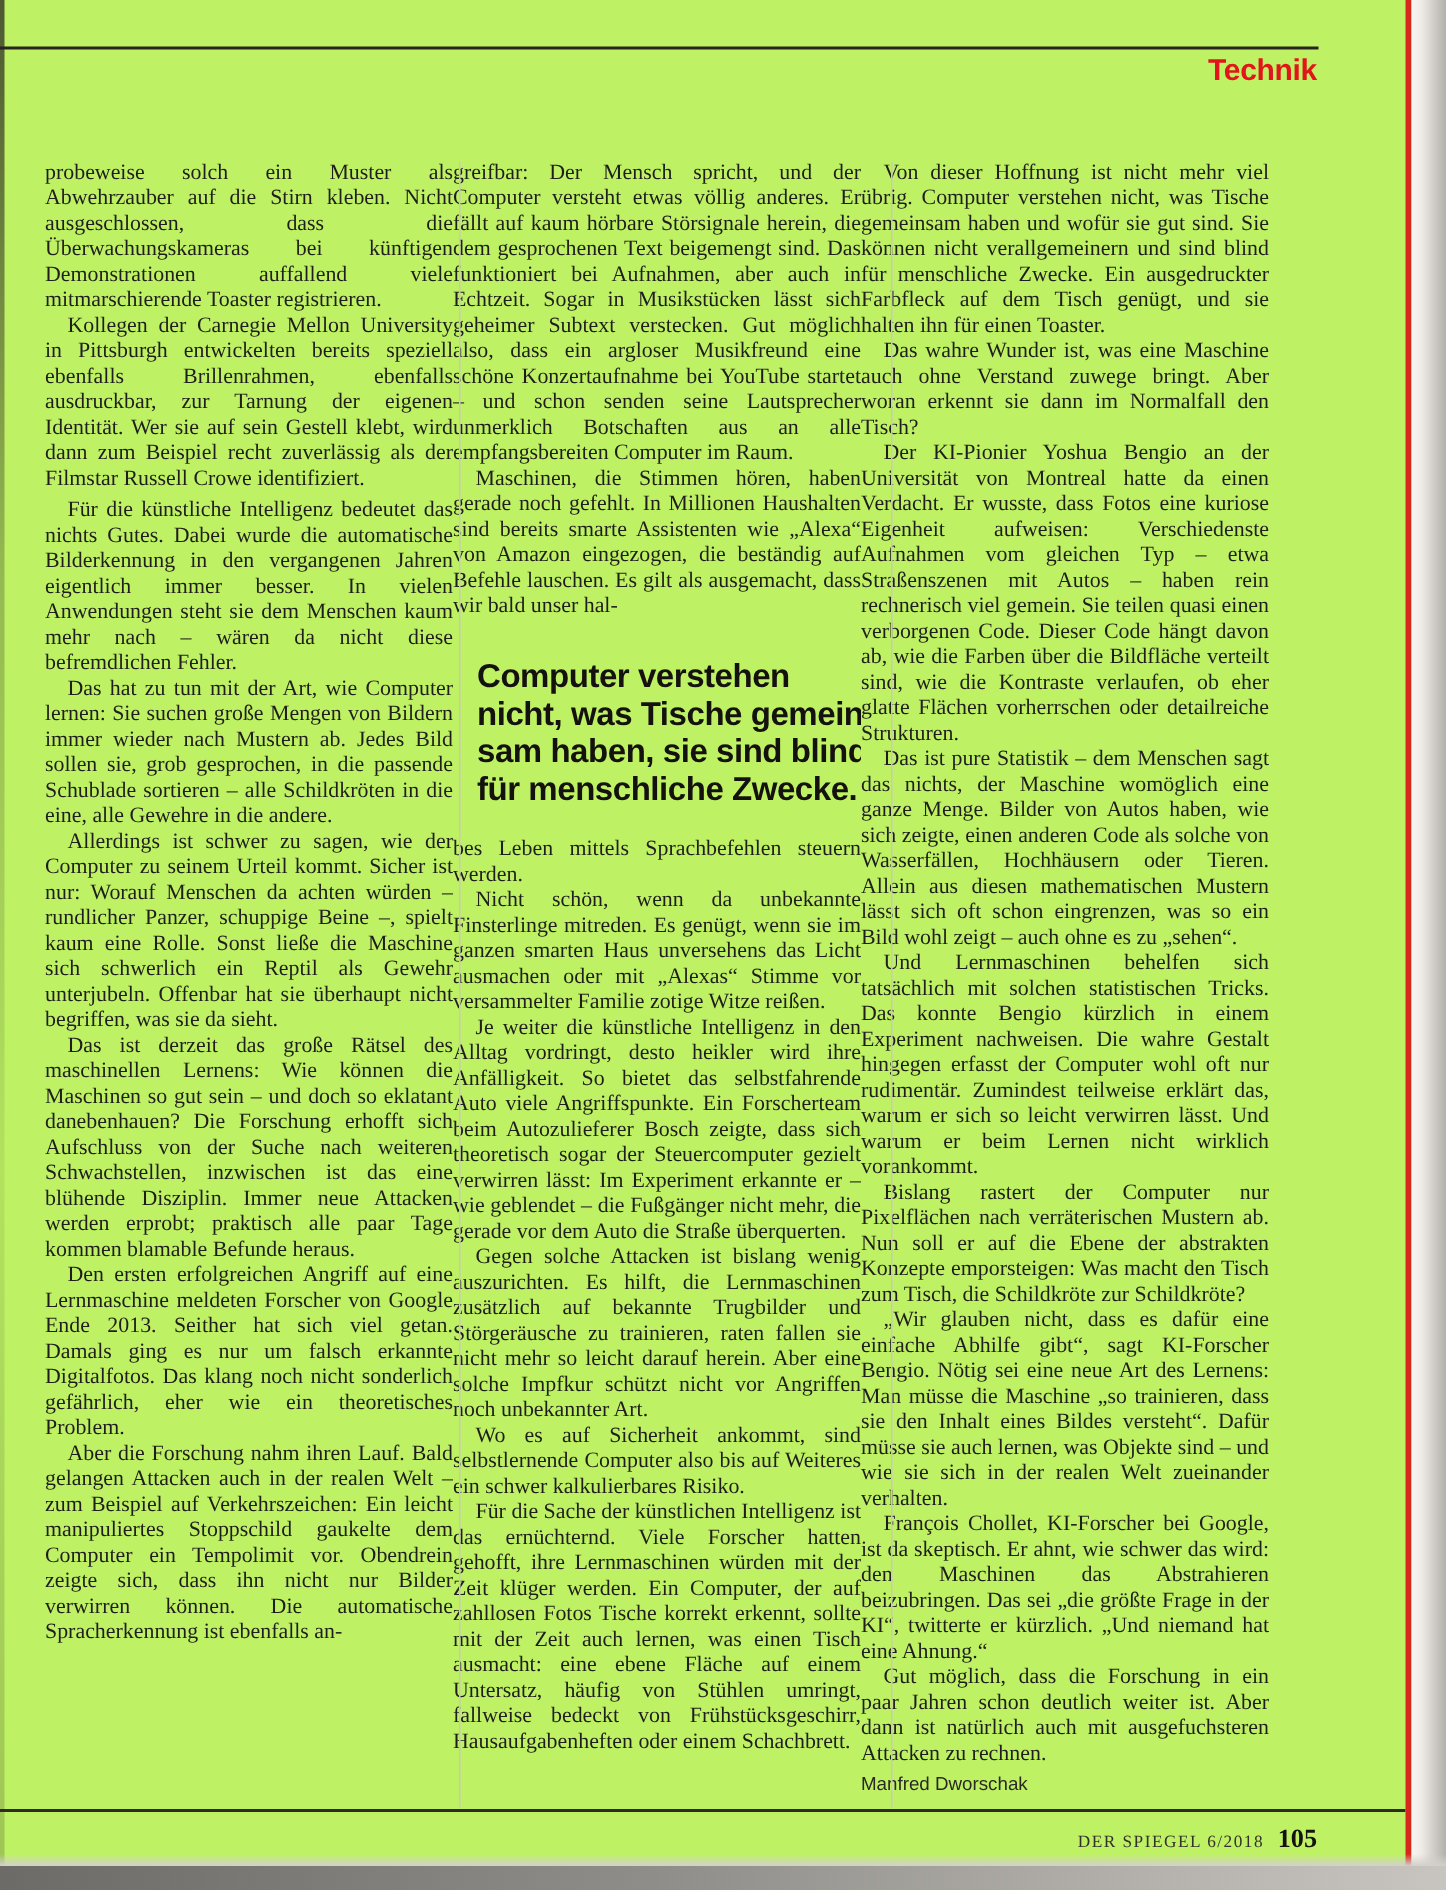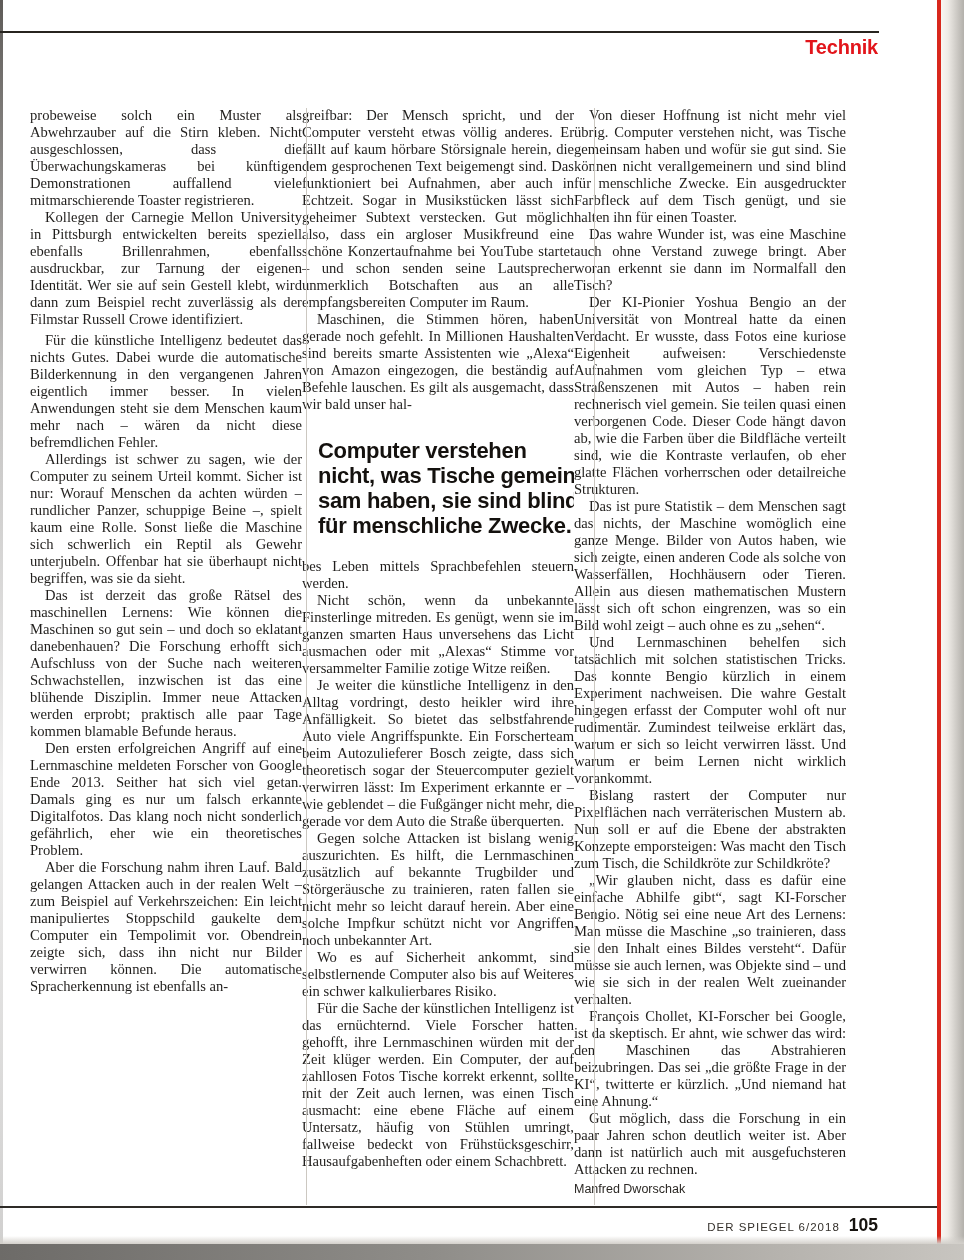--- a/index.html
+++ b/index.html
@@ -1,16 +1,16 @@
 <!DOCTYPE html>
 <html lang="de"><head>
 <meta charset="utf-8">
 <style>
   html,body{margin:0;padding:0;background:#9a9894;}
-  .page{position:relative;width:964px;height:1260px;background:#ffffff;overflow:hidden;
+  .page{position:relative;width:964px;height:1260px;background:#bef264;overflow:hidden;
         font-family:"Liberation Serif","DejaVu Serif",serif;color:#201e1c;}
   
   .top-rule{position:absolute;left:0;top:31px;width:879px;height:2px;background:#27241f;}
   .section-label{position:absolute;top:36px;right:86px;font-family:"Liberation Sans","DejaVu Sans",sans-serif;
         font-weight:bold;font-size:20px;letter-spacing:-0.2px;}
   
   .columns{position:absolute;left:30px;top:107px;width:848px;height:1100px;display:flex;gap:0;}
   .col{width:272px;height:100%;overflow:hidden;}
   .col p{margin:0;text-align:justify;font-size:14.6px;line-height:17px;hyphens:auto;-webkit-hyphens:auto;}
   .col p.indent{text-indent:15px;}
@@ -20,21 +20,21 @@
   .divider.d2{left:594px;}
   
   .pull-quote{margin:25px 0 20px 16px;font-family:"Liberation Sans","DejaVu Sans",sans-serif;
         font-weight:bold;font-size:22px;line-height:25px;letter-spacing:-0.3px;color:#14110e;}
   .pq-line{white-space:nowrap;}
   
   .byline{margin-top:4px;text-align:left;font-family:"Liberation Sans","DejaVu Sans",sans-serif;
         font-size:12.5px;color:#2b2824;}
   .footer-rule{position:absolute;left:0;top:1206px;width:937px;height:2px;background:#2e2b27;}
   .footer{position:absolute;top:1215px;right:86px;display:flex;align-items:baseline;gap:9px;
-        font-family:Liberation Sans, sans-serif;}
+        font-family:Liberation Serif, serif;}
   .credit{font-size:11.5px;letter-spacing:1px;color:#34302b;}
   .pagenum{font-size:17.5px;font-weight:bold;color:#16130f;}
   
   .red-edge{position:absolute;left:937px;top:0;width:4px;height:1248px;background:#d8281c;}
   .right-edge{position:absolute;left:941px;top:0;width:23px;height:1260px;
         background:linear-gradient(90deg,#f8f6f2 0%,#eeebe6 30%,#cac7c2 72%,#b3b0ab 100%);}
   .bottom-fade{position:absolute;left:0;top:1236px;width:964px;height:8px;
         background:linear-gradient(180deg,rgba(205,202,197,0),#d3d0cb);}
   .bottom-edge{position:absolute;left:0;top:1244px;width:964px;height:16px;
         background:linear-gradient(90deg,#6d6b68 0%,#8f8d89 45%,#b5b2ad 80%,#c8c5c0 100%);}
@@ -47,20 +47,21 @@
 <div class="page">
 
   <div class="top-rule"></div>
   <div class="section-label" id="sectionLabel" style="color: rgb(226, 21, 27);">Technik</div>
 
   <div class="columns">
     <div class="col">
         <p class="">probeweise solch ein Muster als Abwehrzauber auf die Stirn kleben. Nicht ausgeschlossen, dass die Überwachungskameras bei künftigen Demonstrationen auffallend viele mitmarschierende Toaster registrieren.</p>
         <p class="indent">Kollegen der Carnegie Mellon University in Pittsburgh entwickelten bereits speziell ebenfalls Brillenrahmen, ebenfalls ausdruckbar, zur Tarnung der eigenen Identität. Wer sie auf sein Gestell klebt, wird dann zum Beispiel recht zuverlässig als der Filmstar Russell Crowe identifiziert.</p>
         <p class="indent gap-before">Für die künstliche Intelligenz bedeutet das nichts Gutes. Dabei wurde die automatische Bilderkennung in den vergangenen Jahren eigentlich immer besser. In vielen Anwendungen steht sie dem Menschen kaum mehr nach – wären da nicht diese befremdlichen Fehler.</p>
+        <p class="indent">Das hat zu tun mit der Art, wie Computer lernen: Sie suchen große Mengen von Bildern immer wieder nach Mustern ab. Jedes Bild sollen sie, grob gesprochen, in die passende Schublade sortieren – alle Schildkröten in die eine, alle Gewehre in die andere.</p>
         <p class="indent">Allerdings ist schwer zu sagen, wie der Computer zu seinem Urteil kommt. Sicher ist nur: Worauf Menschen da achten würden – rundlicher Panzer, schuppige Beine –, spielt kaum eine Rolle. Sonst ließe die Maschine sich schwerlich ein Reptil als Gewehr unterjubeln. Offenbar hat sie überhaupt nicht begriffen, was sie da sieht.</p>
         <p class="indent">Das ist derzeit das große Rätsel des maschinellen Lernens: Wie können die Maschinen so gut sein – und doch so eklatant danebenhauen? Die Forschung erhofft sich Aufschluss von der Suche nach weiteren Schwachstellen, inzwischen ist das eine blühende Disziplin. Immer neue Attacken werden erprobt; praktisch alle paar Tage kommen blamable Befunde heraus.</p>
         <p class="indent">Den ersten erfolgreichen Angriff auf eine Lernmaschine meldeten Forscher von Google Ende 2013. Seither hat sich viel getan. Damals ging es nur um falsch erkannte Digitalfotos. Das klang noch nicht sonderlich gefährlich, eher wie ein theoretisches Problem.</p>
         <p class="indent">Aber die Forschung nahm ihren Lauf. Bald gelangen Attacken auch in der realen Welt – zum Beispiel auf Verkehrszeichen: Ein leicht manipuliertes Stoppschild gaukelte dem Computer ein Tempolimit vor. Obendrein zeigte sich, dass ihn nicht nur Bilder verwirren können. Die automatische Spracherkennung ist ebenfalls an-</p>
       </div>
     <div class="col">
         <p class="">greifbar: Der Mensch spricht, und der Computer versteht etwas völlig anderes. Er fällt auf kaum hörbare Störsignale herein, die dem gesprochenen Text beigemengt sind. Das funktioniert bei Aufnahmen, aber auch in Echtzeit. Sogar in Musikstücken lässt sich geheimer Subtext verstecken. Gut möglich also, dass ein argloser Musikfreund eine schöne Konzertaufnahme bei YouTube startet – und schon senden seine Lautsprecher unmerklich Botschaften aus an alle empfangsbereiten Computer im Raum.</p>
         <p class="indent">Maschinen, die Stimmen hören, haben gerade noch gefehlt. In Millionen Haushalten sind bereits smarte Assistenten wie „Alexa“ von Amazon eingezogen, die beständig auf Befehle lauschen. Es gilt als ausgemacht, dass wir bald unser hal-</p>
         <div class="pull-quote">
           <div class="pq-line">Computer verstehen</div>

